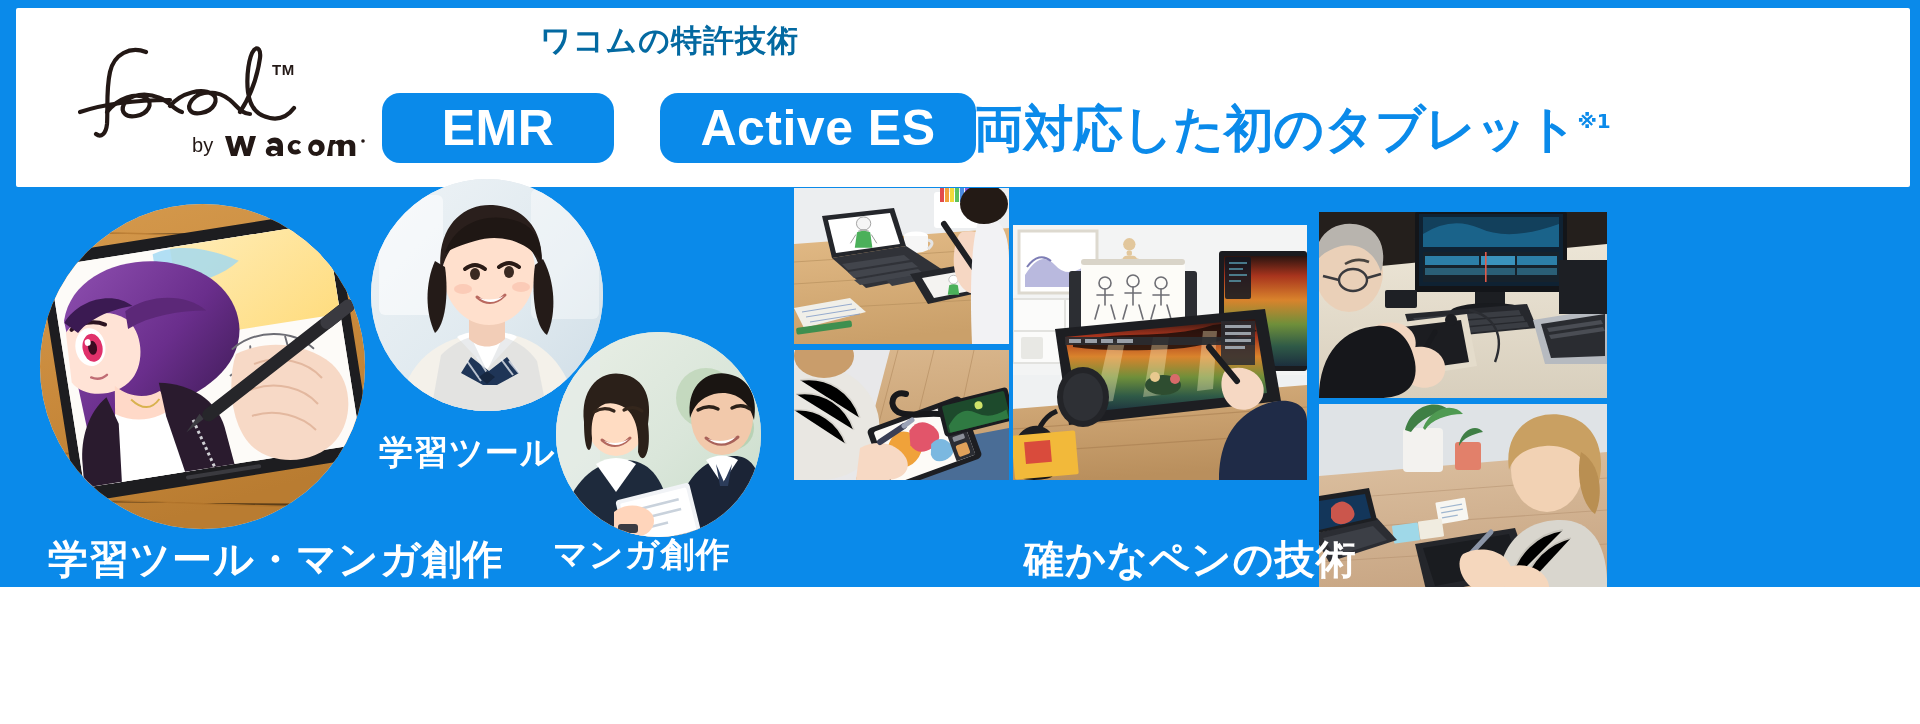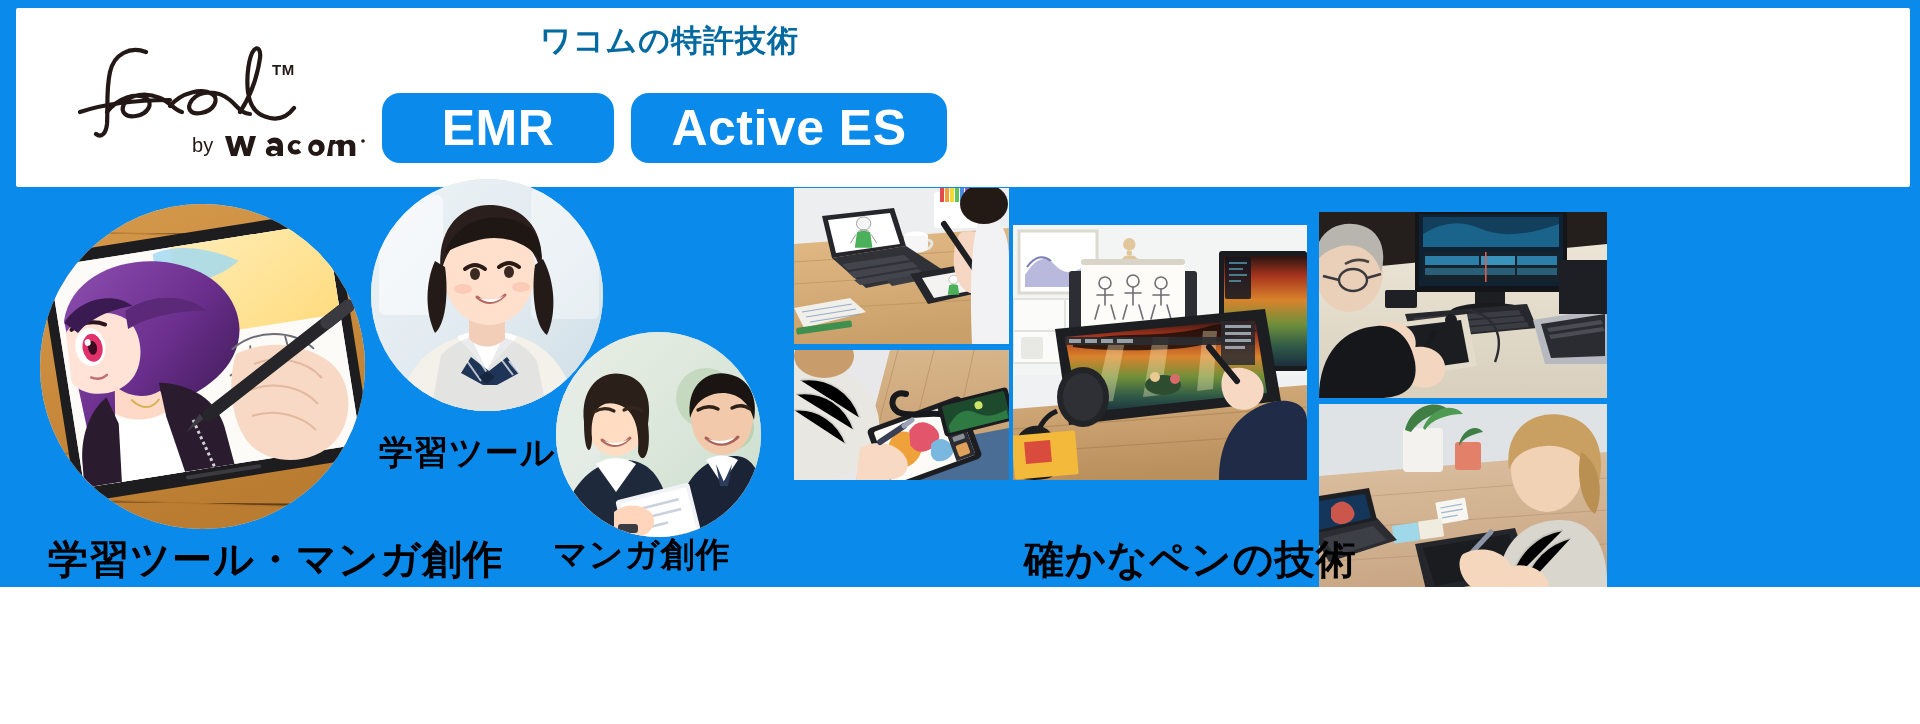--- a/index.html
+++ b/index.html
@@ -85,21 +85,21 @@
     font-family: "DejaVu Sans", "Liberation Sans", sans-serif;
   }
 
   
   .pill-row {
     position: absolute;
     left: 366px;
     top: 85px;
     display: flex;
     align-items: center;
-    gap: 17px;
+    gap: 46px;
   }
   .pill {
     background: #0a8aea;
     color: #ffffff;
     border-radius: 18px;
     height: 70px;
     display: flex;
     align-items: center;
     justify-content: center;
     padding: 0 34px;
@@ -181,21 +181,21 @@
   }
   .rect-laptop   { left: 794px;  top: 1px;   width: 215px; height: 156px; }
   .rect-mobile   { left: 794px;  top: 163px; width: 215px; height: 130px; }
   .rect-studio   { left: 1013px; top: 38px;  width: 294px; height: 255px; }
   .rect-editor   { left: 1319px; top: 25px;  width: 288px; height: 186px; }
   .rect-desk     { left: 1319px; top: 217px; width: 288px; height: 190px; }
 
   
   .caption {
     position: absolute;
-    color: #000000;
+    color: #ffffff;
     font-weight: 700;
     letter-spacing: 1px;
     white-space: nowrap;
     font-family: "DejaVu Sans", "Liberation Sans", sans-serif;
   }
   .cap-illust { left: 48px;   top: 345px; font-size: 40px; }
   .cap-study  { left: 379px;  top: 243px; font-size: 34px; }
   .cap-biz    { left: 553px;  top: 345px; font-size: 34px; }
   .cap-pen    { left: 1024px; top: 345px; font-size: 40px; }
 
@@ -259,20 +259,21 @@
       </svg>
     </div>
 
     <div class="kicker">ワコムの特許技術</div>
 
     <div class="pill-row">
       <div class="pill pill-emr">EMR</div>
       <div class="pill pill-aes">Active ES</div>
     </div>
 
+    <div class="tagline"><span>両対応した初のタブレット</span><span class="note">※1</span></div>
   </div>
 
   <div class="body-area">
 
     <div class="circle circle-illust">
       <svg class="photo" viewBox="0 0 325 325" preserveAspectRatio="xMidYMid slice" aria-hidden="true">
         <defs>
           <linearGradient id="woodA" x1="0" y1="0" x2="0.3" y2="1">
             <stop offset="0%" stop-color="#d59a4e"></stop>
             <stop offset="55%" stop-color="#c98a3c"></stop>

